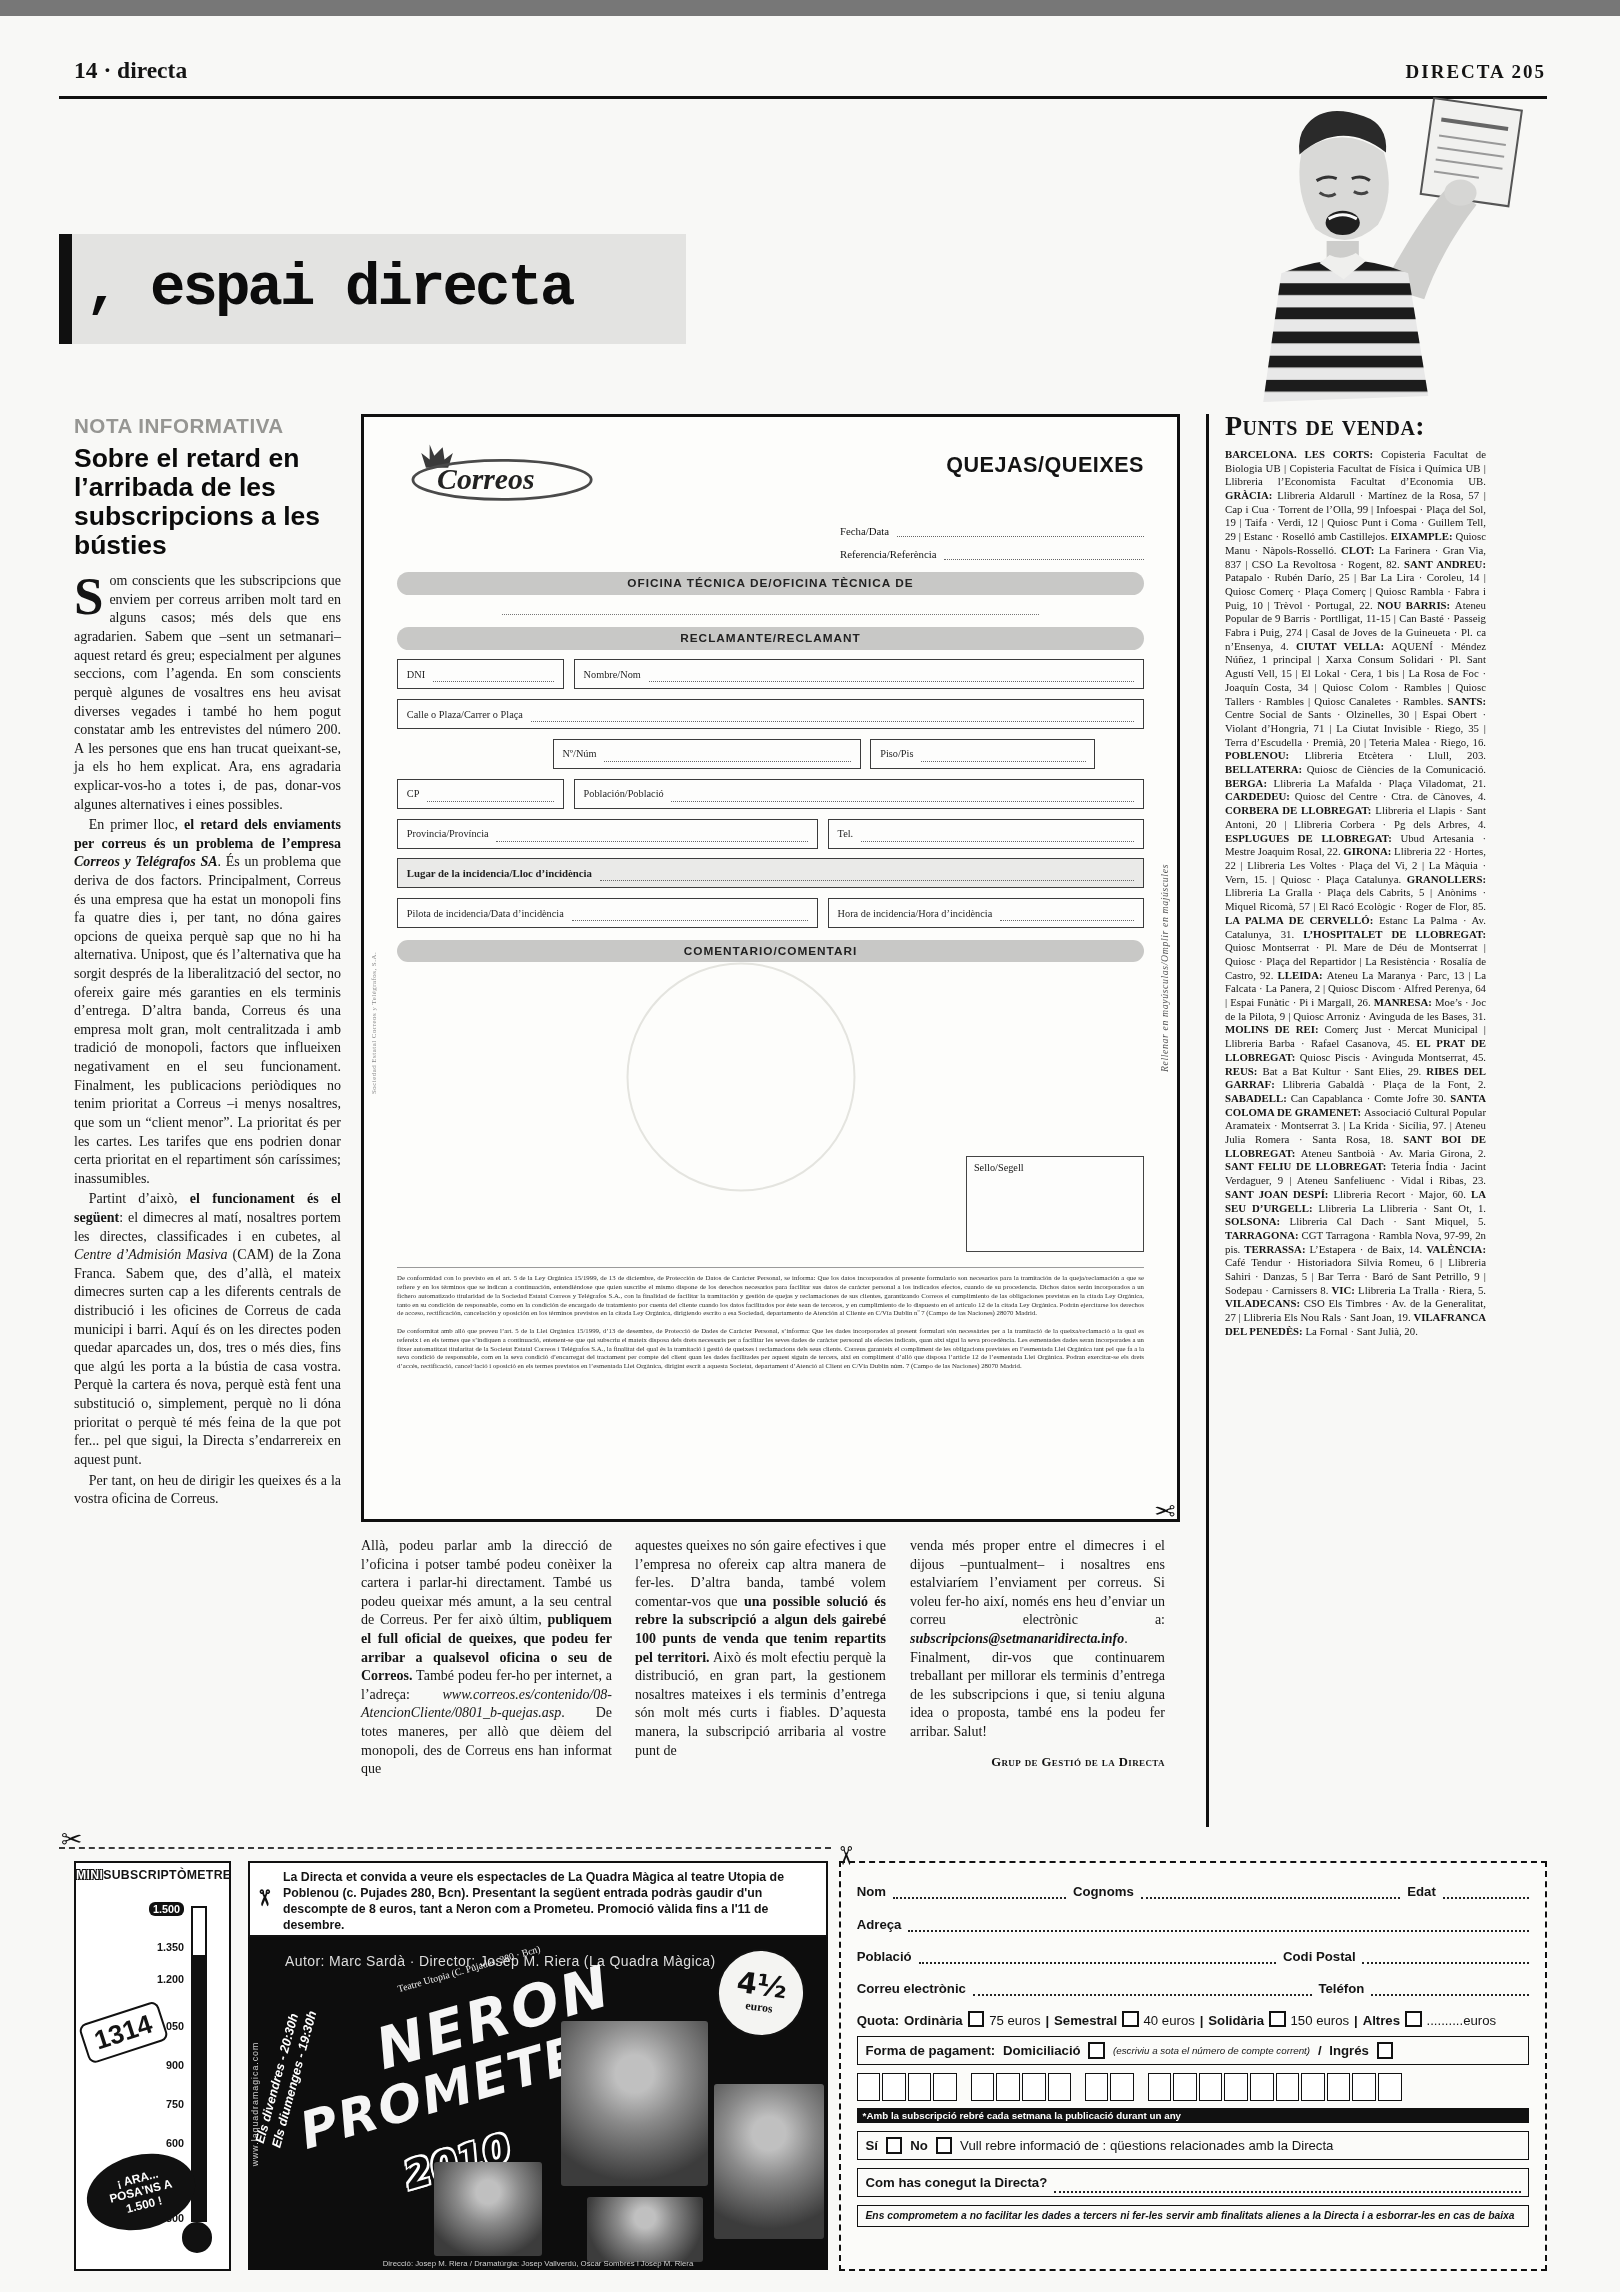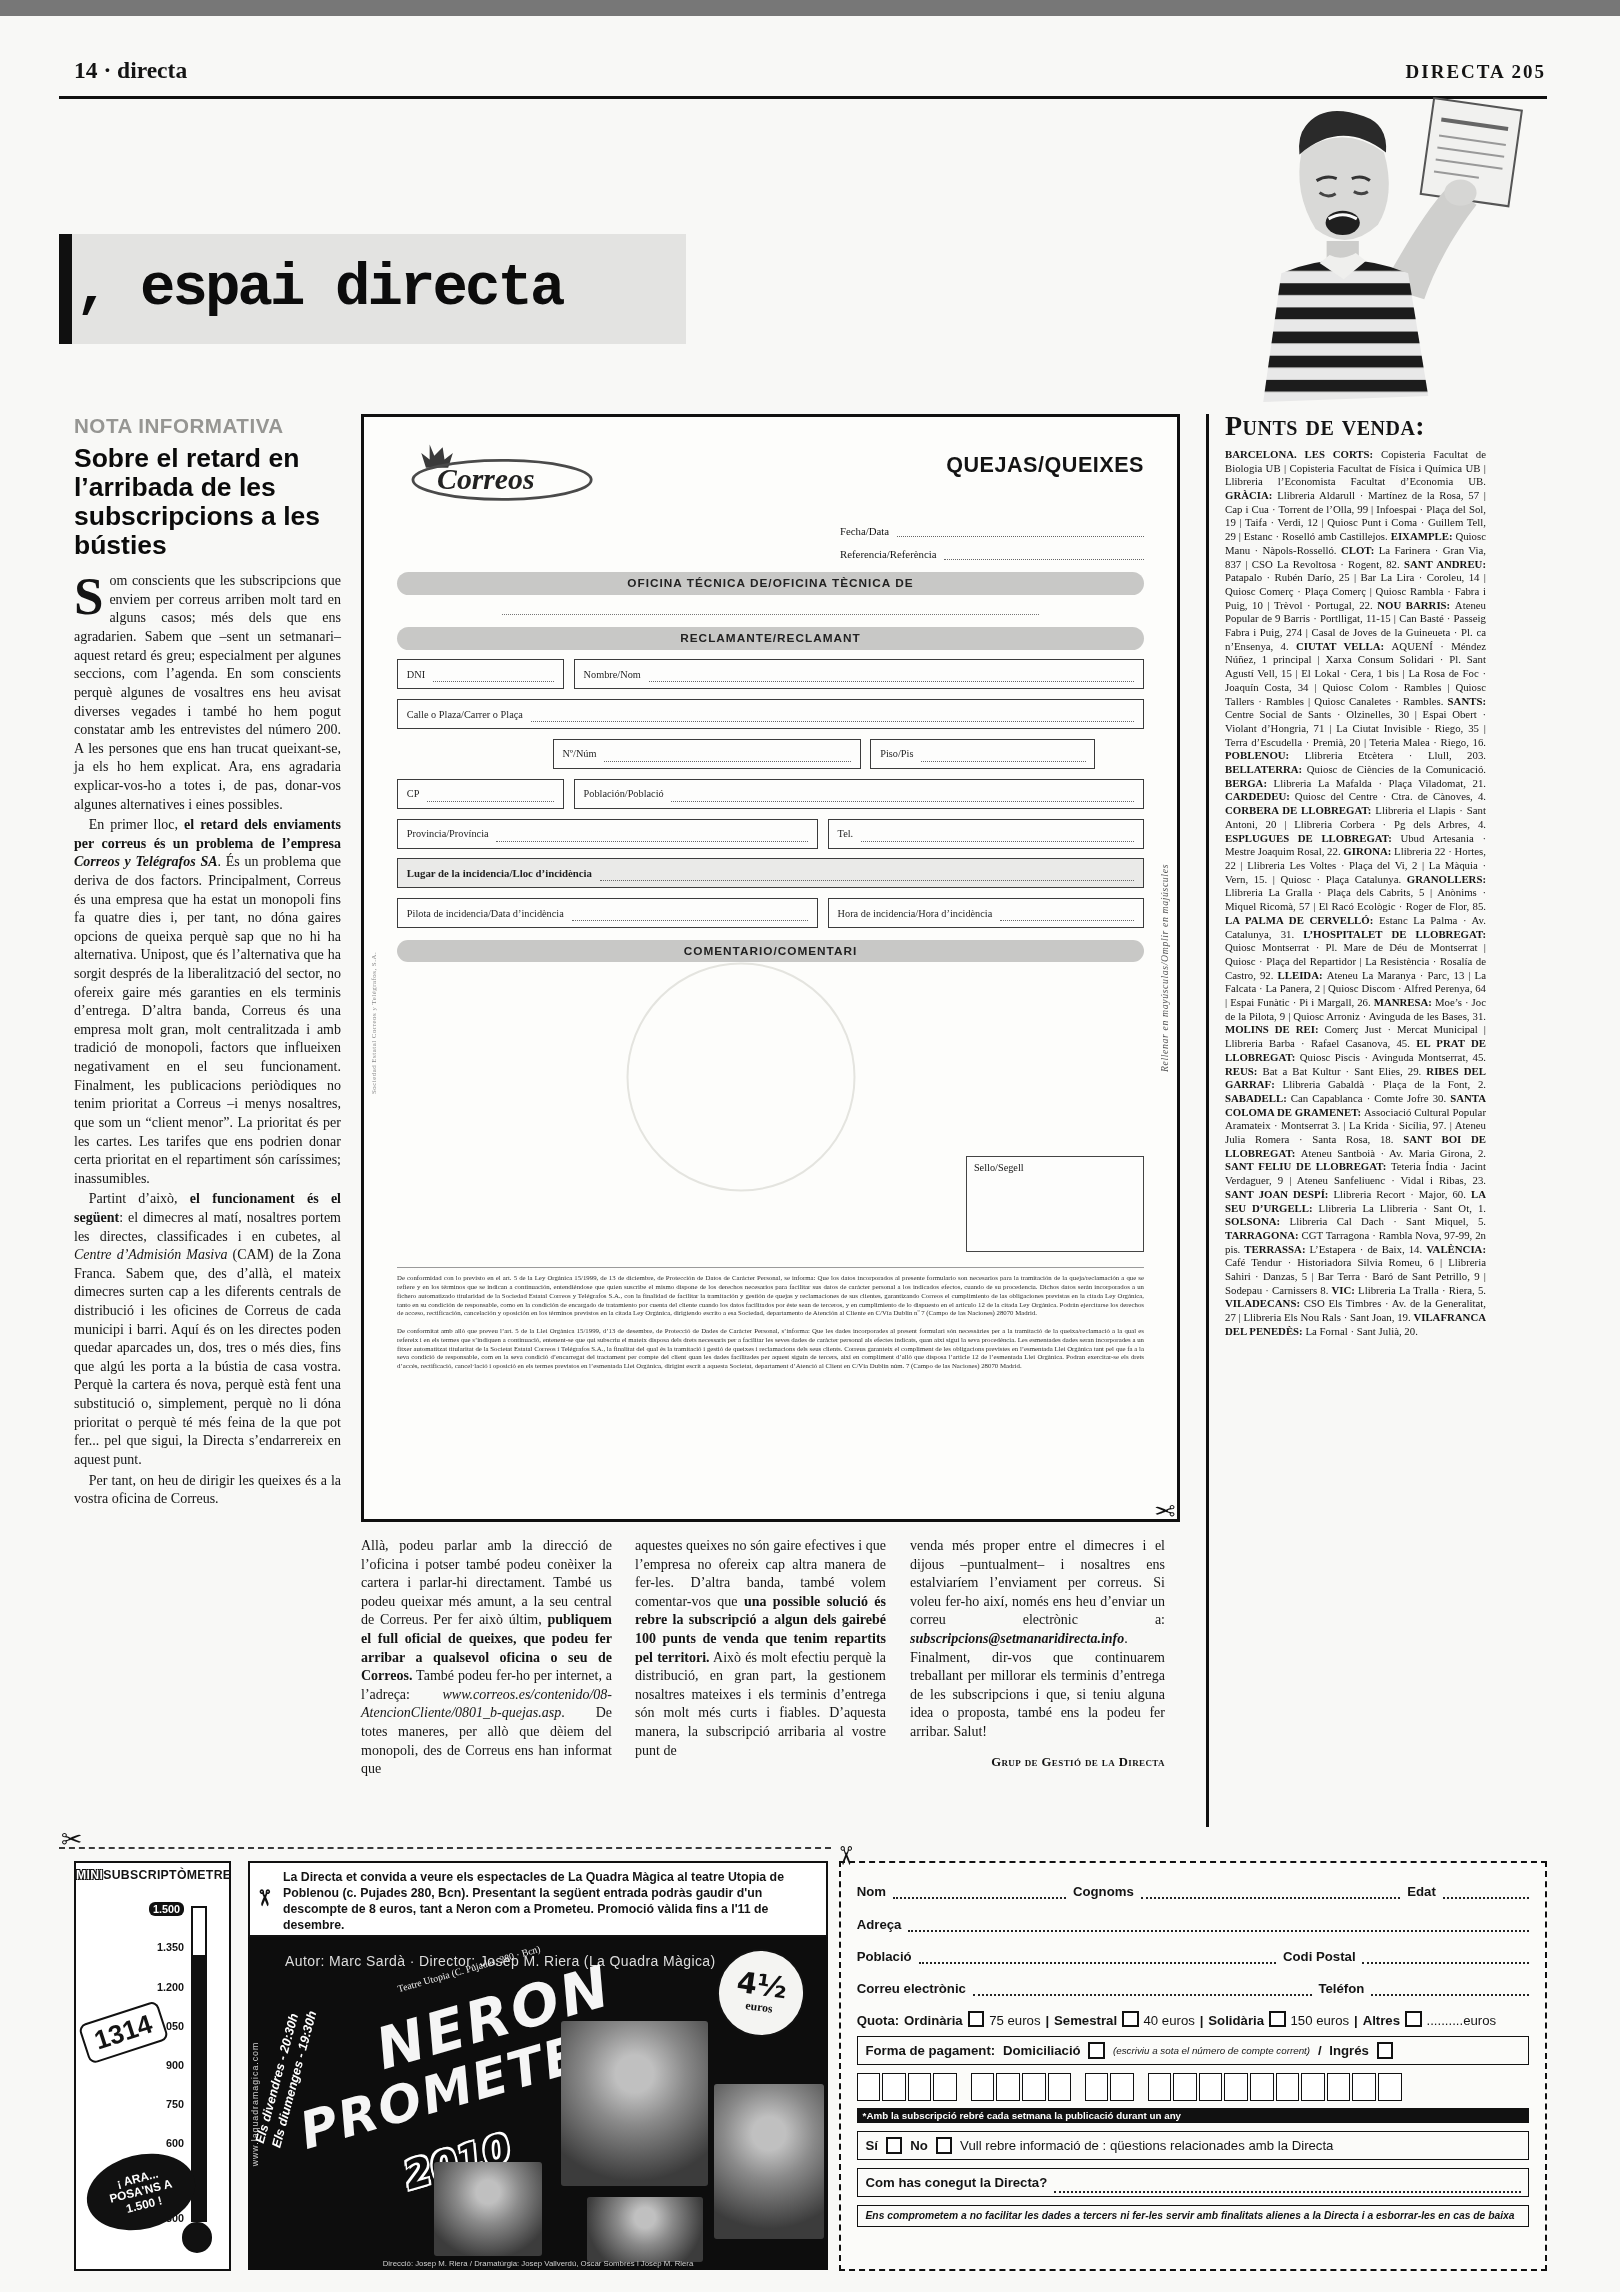--- a/index.html
+++ b/index.html
@@ -11,21 +11,21 @@
 
   
   .folio-l{position:absolute;left:74px;top:41px;font-size:23.5px;font-weight:700;}
   .folio-r{position:absolute;right:74px;top:45px;font-size:19px;letter-spacing:2px;font-weight:600;}
   .hrule{position:absolute;left:59px;top:80px;width:1488px;height:2.9px;background:#101010;}
 
   
   .tbar{position:absolute;left:59px;top:218px;width:12.7px;height:110px;background:#101010;}
   .tband{position:absolute;left:72px;top:218px;width:614px;height:110px;background:#e3e3e1;}
   .ttitle{font-family:"Liberation Mono",monospace;font-weight:700;font-size:59px;letter-spacing:-2.9px;
-          line-height:110px;padding-left:3px;white-space:nowrap;color:#0c0c0c;}
+          line-height:110px;padding-left:13px;white-space:nowrap;color:#0c0c0c;}
   .person{position:absolute;left:1218px;top:74px;width:338px;height:312px;}
 
   
   .art{position:absolute;left:74px;top:398px;width:267px;height:1413px;}
   .kicker{font-family:"Liberation Sans",sans-serif;font-weight:700;font-size:20.6px;color:#969693;letter-spacing:0.5px;}
   .headline{font-family:"Liberation Sans",sans-serif;font-weight:700;font-size:26.5px;line-height:1.1;margin:5.9px 0 11.8px;color:#0b0b0b;}
   .body{font-size:14px;line-height:1.33;text-align:justify;}
   .body p{margin:0 0 2px;}
   .ind{text-indent:14.7px;}
   .dropcap{float:left;font-size:53px;line-height:.82;font-weight:700;padding:2.9px 5.9px 0 0;}
@@ -311,21 +311,21 @@
   <div class="thermo">
     <div class="th-title">
       <span class="th-outline">MINI</span><span>SUBSCRIPTÒMETRE</span>
     </div>
     <div class="track">
         <div class="tfill"></div>
       </div>
     <div class="bulb"></div>
     <div class="tlabel top" style="top:39px">1.500</div>
     <div class="tlabel" style="top:78px">1.350</div>
-    <div class="tlabel" style="top:118px">1.200</div>
+    <div class="tlabel" style="top:110px">1.200</div>
     <div class="tlabel" style="top:157px">1.050</div>
     <div class="tlabel" style="top:196px">900</div>
     <div class="tlabel" style="top:235px">750</div>
     <div class="tlabel" style="top:274px">600</div>
     <div class="tlabel" style="top:314px">450</div>
     <div class="tlabel" style="top:349px">300</div>
     <div class="burst">1314</div>
     <div class="badge">
       <span>¡ ARA...</span>
         <span>POSA'NS A</span>

